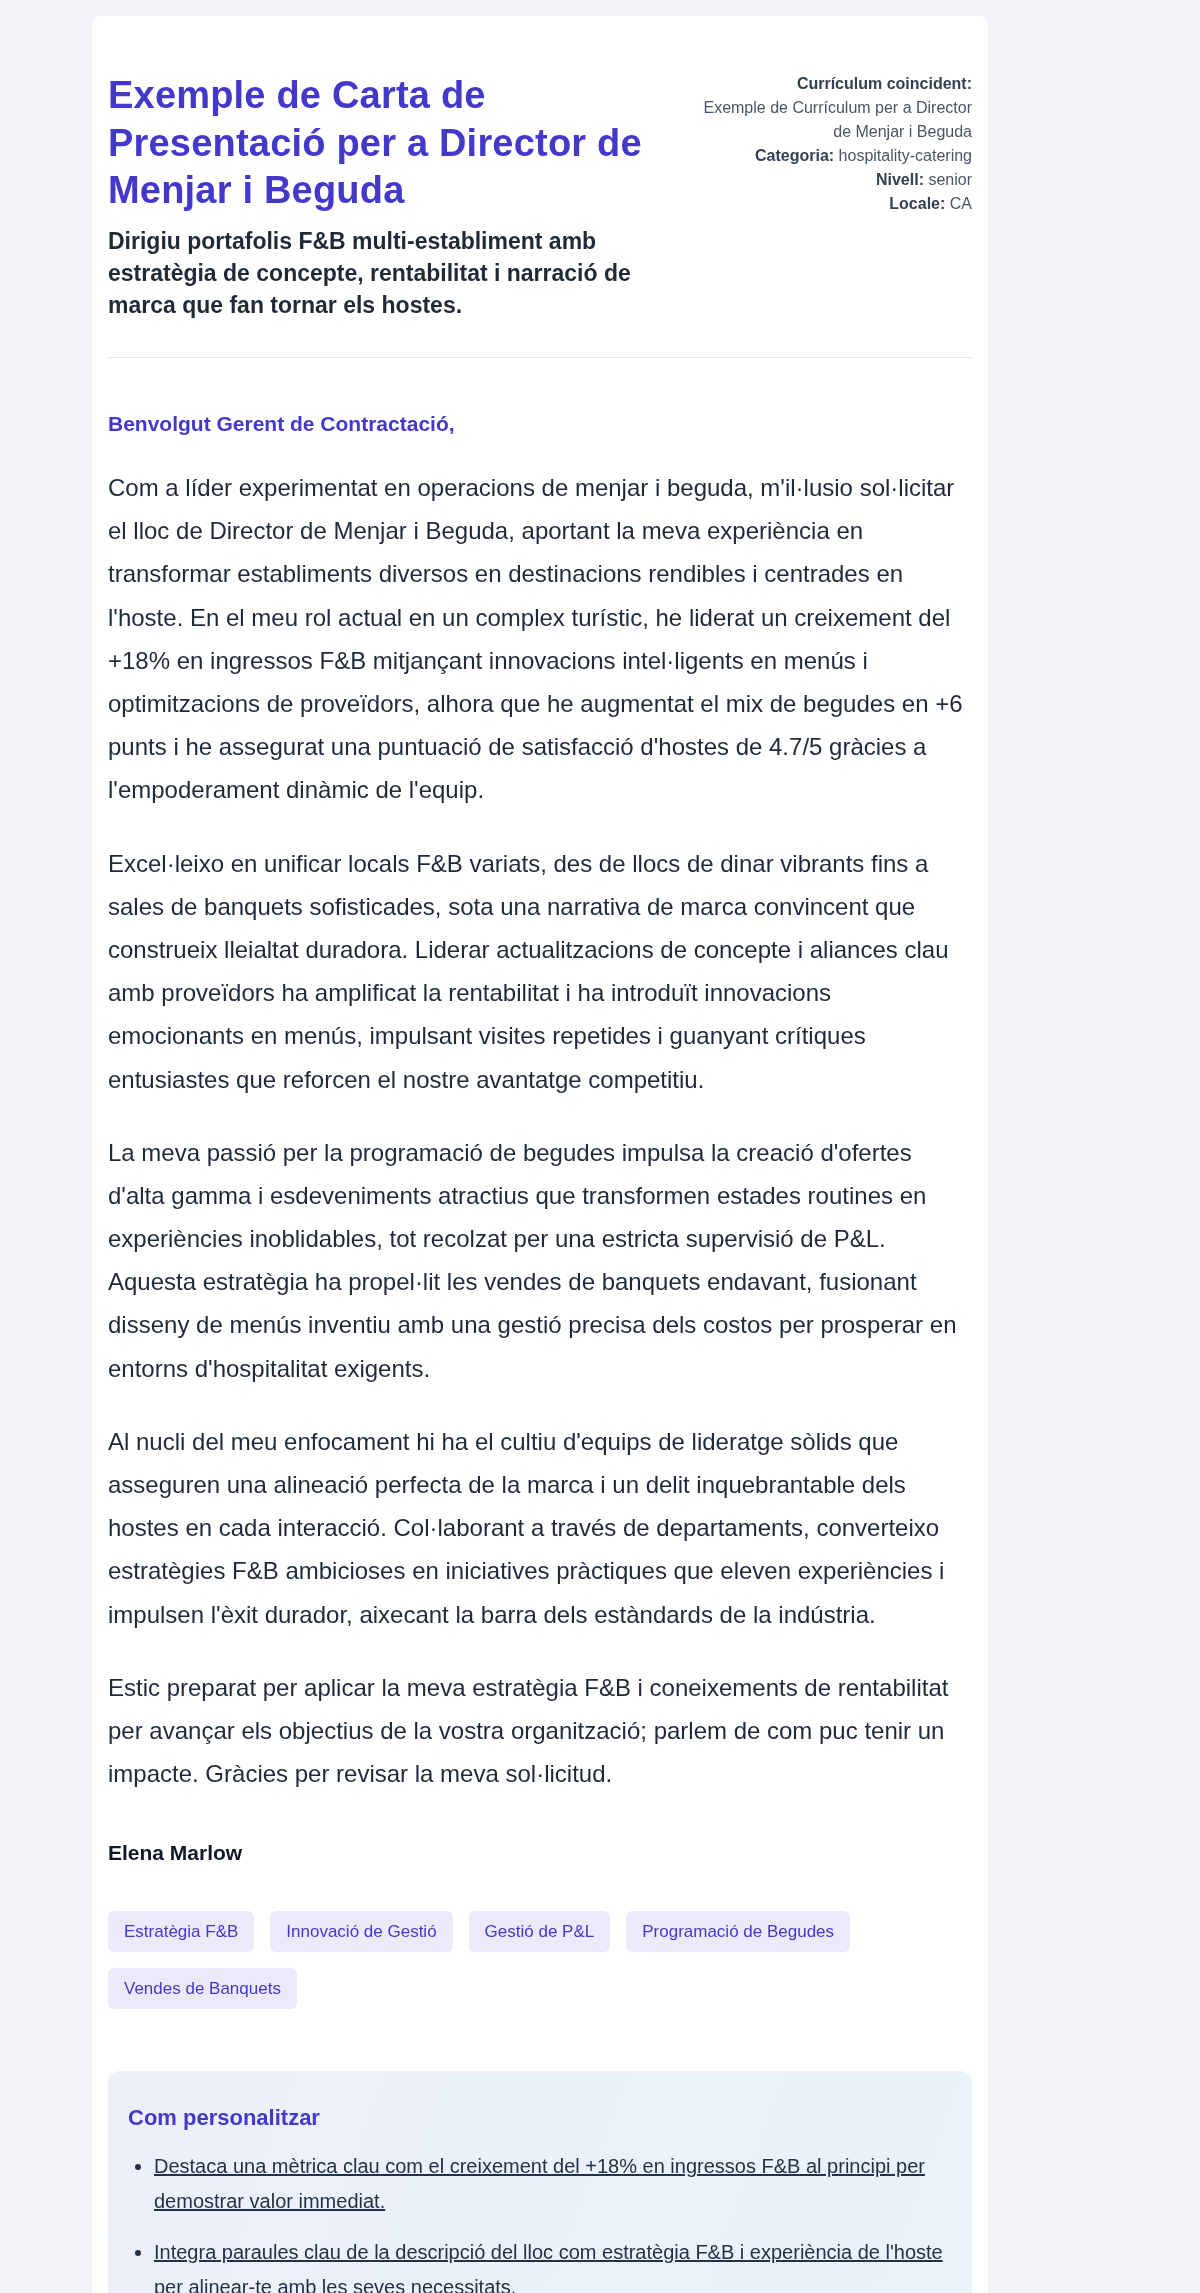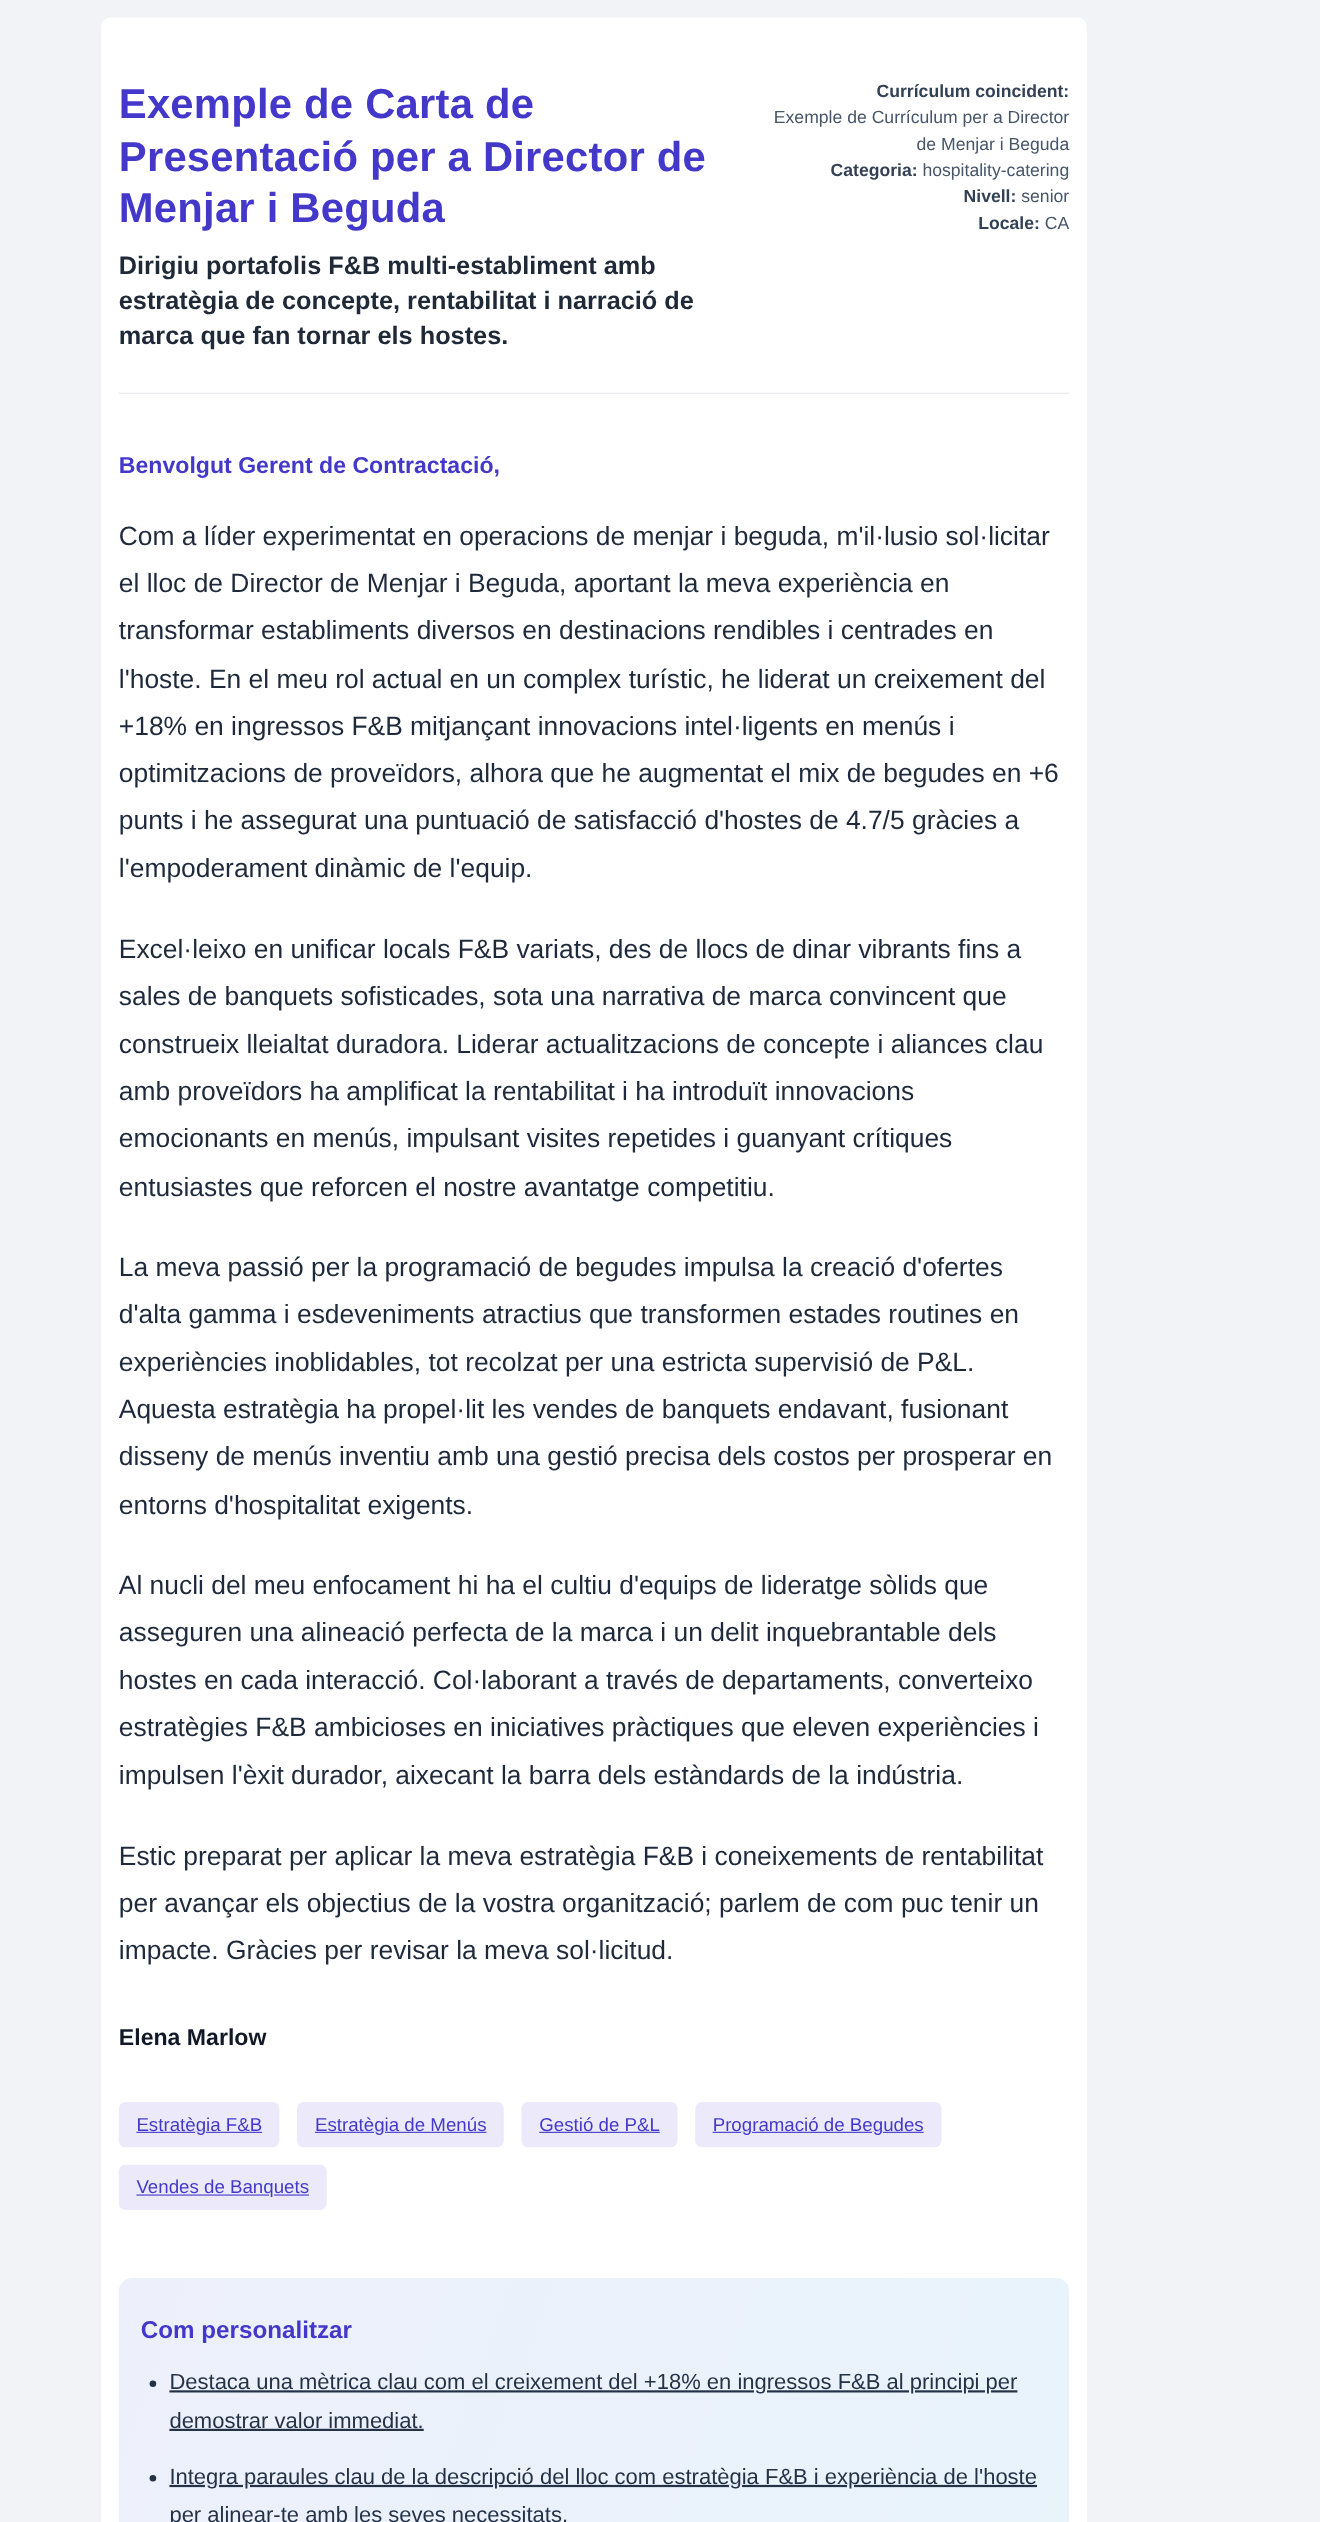--- a/index.html
+++ b/index.html
@@ -100,21 +100,20 @@
   }
   .tag {
     display: inline-block;
     background: #eceafa;
     color: #4338ca;
     font-size: 17px;
     line-height: 1;
     padding: 12px 16px;
     border-radius: 6px;
     white-space: nowrap;
-    text-decoration: underline;
   }
   
   .tips-box {
     margin-top: 62px;
     background: linear-gradient(110deg, #edf0fb 0%, #e8f3fa 100%);
     border-radius: 12px;
     padding: 34px 20px;
   }
   .tips-title {
     margin: 0 0 18px 0;
@@ -176,21 +175,21 @@
     <p class="paragraph">Com a líder experimentat en operacions de menjar i beguda, m'il·lusio sol·licitar el lloc de Director de Menjar i Beguda, aportant la meva experiència en transformar establiments diversos en destinacions rendibles i centrades en l'hoste. En el meu rol actual en un complex turístic, he liderat un creixement del +18% en ingressos F&amp;B mitjançant innovacions intel·ligents en menús i optimitzacions de proveïdors, alhora que he augmentat el mix de begudes en +6 punts i he assegurat una puntuació de satisfacció d'hostes de 4.7/5 gràcies a l'empoderament dinàmic de l'equip.</p>
     <p class="paragraph">Excel·leixo en unificar locals F&amp;B variats, des de llocs de dinar vibrants fins a sales de banquets sofisticades, sota una narrativa de marca convincent que construeix lleialtat duradora. Liderar actualitzacions de concepte i aliances clau amb proveïdors ha amplificat la rentabilitat i ha introduït innovacions emocionants en menús, impulsant visites repetides i guanyant crítiques entusiastes que reforcen el nostre avantatge competitiu.</p>
     <p class="paragraph">La meva passió per la programació de begudes impulsa la creació d'ofertes d'alta gamma i esdeveniments atractius que transformen estades routines en experiències inoblidables, tot recolzat per una estricta supervisió de P&amp;L. Aquesta estratègia ha propel·lit les vendes de banquets endavant, fusionant disseny de menús inventiu amb una gestió precisa dels costos per prosperar en entorns d'hospitalitat exigents.</p>
     <p class="paragraph">Al nucli del meu enfocament hi ha el cultiu d'equips de lideratge sòlids que asseguren una alineació perfecta de la marca i un delit inquebrantable dels hostes en cada interacció. Col·laborant a través de departaments, converteixo estratègies F&amp;B ambicioses en iniciatives pràctiques que eleven experiències i impulsen l'èxit durador, aixecant la barra dels estàndards de la indústria.</p>
     <p class="paragraph">Estic preparat per aplicar la meva estratègia F&amp;B i coneixements de rentabilitat per avançar els objectius de la vostra organització; parlem de com puc tenir un impacte. Gràcies per revisar la meva sol·licitud.</p>
 
     <p class="signature-name">Elena Marlow</p>
 
     <div class="tags">
       <span class="tag">Estratègia F&amp;B</span>
-      <span class="tag">Estratègia de Menús</span>
+      <span class="tag">Innovació de Gestió</span>
       <span class="tag">Gestió de P&amp;L</span>
       <span class="tag">Programació de Begudes</span>
       <span class="tag">Vendes de Banquets</span>
     </div>
 
     <div class="tips-box">
       <h2 class="tips-title">Com personalitzar</h2>
       <ul class="tips-list">
         <li class="tip-item">Destaca una mètrica clau com el creixement del +18% en ingressos F&amp;B al principi per demostrar valor immediat.</li>
         <li class="tip-item">Integra paraules clau de la descripció del lloc com estratègia F&amp;B i experiència de l'hoste per alinear-te amb les seves necessitats.</li>

